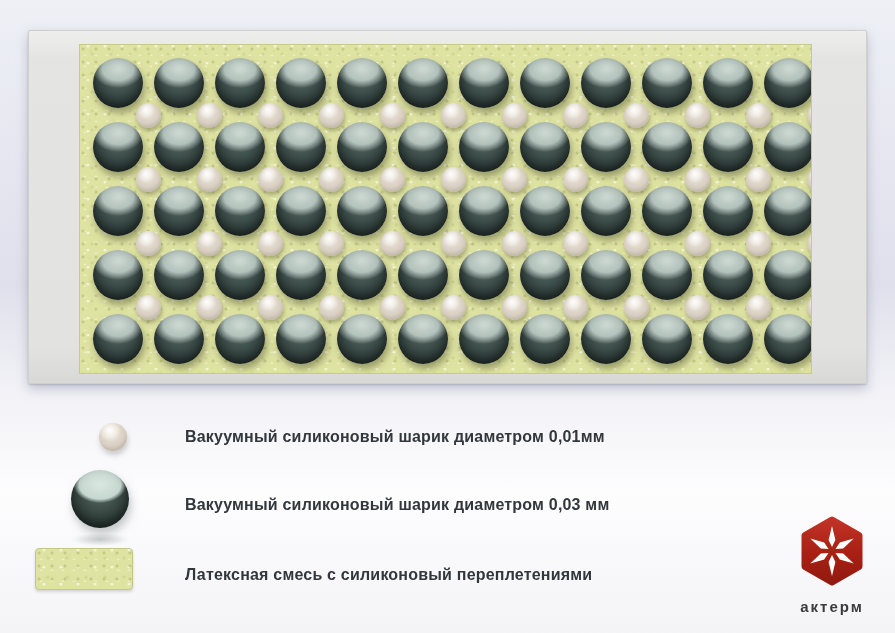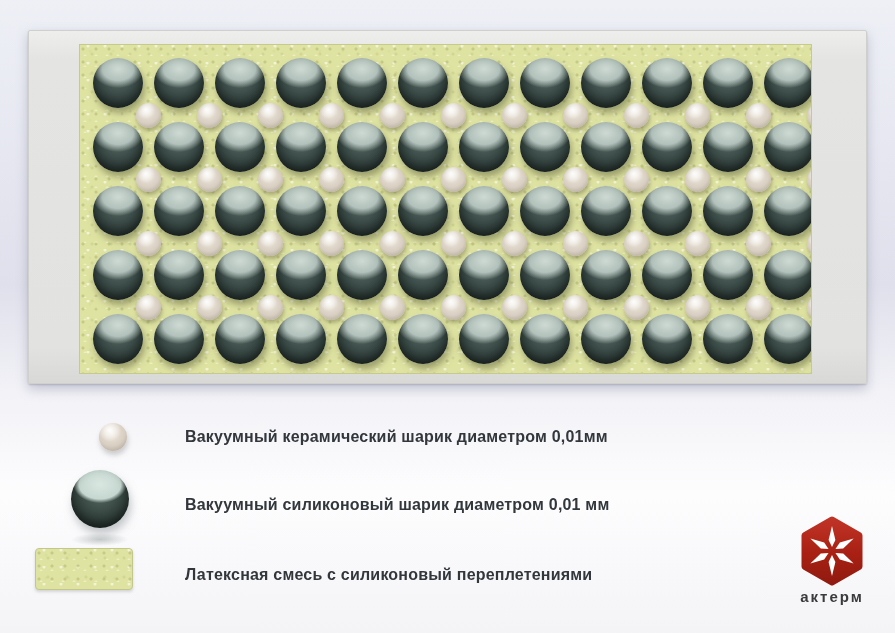--- a/index.html
+++ b/index.html
@@ -74,21 +74,21 @@
   .legend-swatch{
     position:absolute;left:35px;top:548px;width:98px;height:42px;border-radius:4px;
     border:1px solid #c3c78c;box-sizing:border-box;
     box-shadow:0 2px 3px rgba(150,150,150,.35);
   }
 
   
   .logo{position:absolute;left:787px;top:516px;width:90px;height:95px;text-align:center;}
   .logo svg{display:block;margin:0 auto;}
   .brand{
-    margin-top:2px;font-size:15px;font-weight:bold;letter-spacing:2px;
+    margin-top:12px;font-size:15px;font-weight:bold;letter-spacing:2px;
     color:#3b3b3d;white-space:nowrap;
   }
 </style>
 </head>
 <body>
 
 <div class="stage">
 
   <div class="panel">
     <div class="matrix felt" id="matrix">
@@ -198,25 +198,25 @@
         <div class="ball big" style="height: 50px; width: 50px; left: 440px; top: 269px;"></div>
         <div class="ball big" style="height: 50px; width: 50px; left: 501px; top: 269px;"></div>
         <div class="ball big" style="height: 50px; width: 50px; left: 562px; top: 269px;"></div>
         <div class="ball big" style="height: 50px; width: 50px; left: 623px; top: 269px;"></div>
         <div class="ball big" style="height: 50px; width: 50px; left: 684px; top: 269px;"></div>
       </div>
   </div>
 
   <div>
     <div class="legend-ball small-ico"></div>
-    <div class="legend-label" style="top:428px;">Вакуумный керамический шарик диаметром 0,01мм</div>
+    <div class="legend-label" style="top:428px;">Вакуумный силиконовый шарик диаметром 0,01мм</div>
 
     <div class="legend-ball big-ico"></div>
     <div class="ball-reflection"></div>
-    <div class="legend-label" style="top:496px;">Вакуумный силиконовый шарик диаметром 0,01 мм</div>
+    <div class="legend-label" style="top:496px;">Вакуумный силиконовый шарик диаметром 0,03 мм</div>
 
     <div class="legend-swatch felt"></div>
     <div class="legend-label" style="top:566px;">Латексная смесь с силиконовый переплетениями</div>
   </div>
 
   <div class="logo">
     <svg width="66" height="70" viewBox="0 0 66 70">
       <defs>
         <linearGradient id="hexg" x1="0" y1="0" x2="0" y2="1">
           <stop offset="0" stop-color="#bf3326"></stop>

